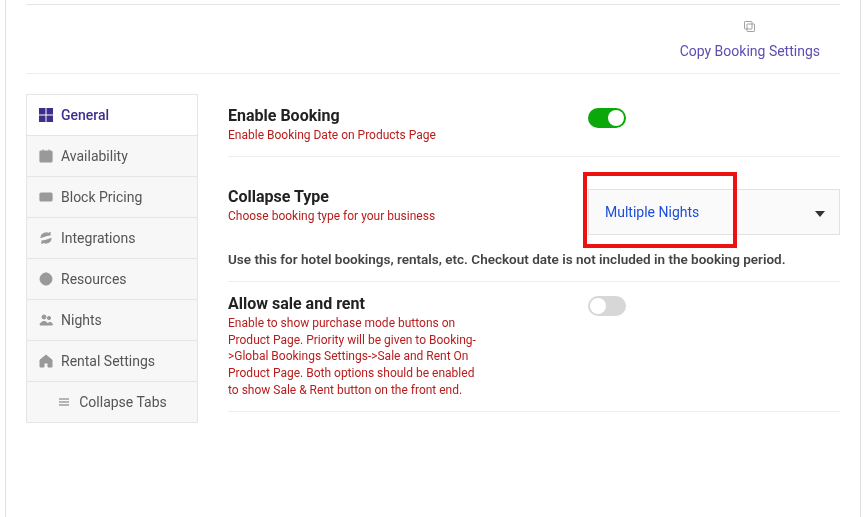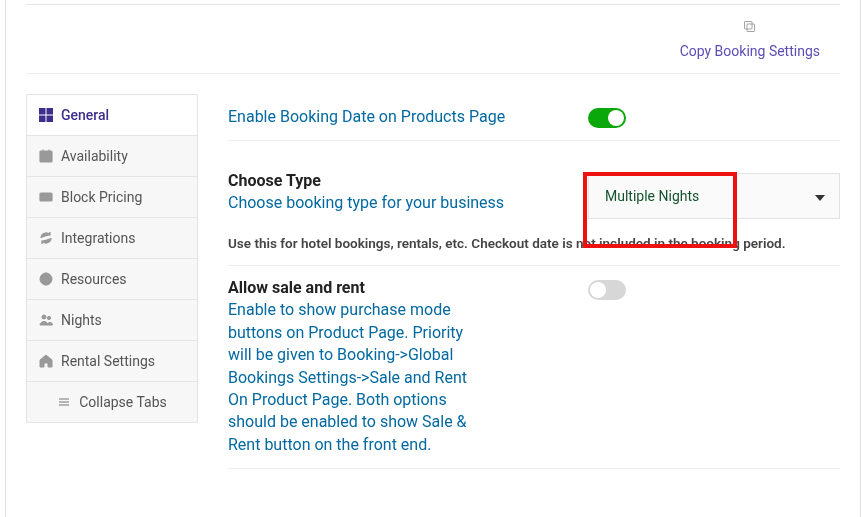--- a/index.html
+++ b/index.html
@@ -89,22 +89,22 @@
     flex: 0 0 360px;
     max-width: 360px;
   }
   .setting-title {
     font-size: 16px;
     font-weight: 700;
     color: #222;
     margin-bottom: 2px;
   }
   .setting-desc {
-    font-size: 16px;
-    color: #0369a1;
+    font-size: 12px;
+    color: #b91c1c;
     line-height: 1.4;
   }
   .setting-control {
     flex: 1;
     display: flex;
     align-items: center;
     padding-top: 2px;
   }
   .toggle {
     width: 38px; height: 20px; border-radius: 10px; position: relative; cursor: pointer;
@@ -120,21 +120,21 @@
   .select-wrap {
     position: relative;
     flex: 1;
   }
   .select-box {
     width: 100%;
     border: 1px solid #e2e2e2;
     background: #fafafa;
     padding: 14px 40px 14px 16px;
     font-size: 14px;
-    color: #14532d;
+    color: #1d4ed8;
     cursor: pointer;
     position: relative;
   }
   .select-caret {
     position: absolute;
     right: 14px; top: 50%; transform: translateY(-50%);
   }
   .select-caret svg { width: 10px; height: 6px; fill: #333; }
   .highlight-box {
     position: absolute;
@@ -261,30 +261,31 @@
         </span>
         <span>Collapse Tabs</span>
       </div>
 
     </div>
 
     <div class="main">
 
       <div class="setting">
         <div class="setting-left">
+          <div class="setting-title">Enable Booking</div>
           <div class="setting-desc">Enable Booking Date on Products Page</div>
         </div>
         <div class="setting-control">
           <div class="toggle on"></div>
         </div>
       </div>
 
       <div class="setting noborder setting-row-booking">
         <div class="setting-left">
-          <div class="setting-title">Choose Type</div>
+          <div class="setting-title">Collapse Type</div>
           <div class="setting-desc">Choose booking type for your business</div>
         </div>
         <div class="setting-control">
           <div class="select-wrap">
             <div class="select-box">
               <span>Multiple Nights</span>
               <span class="select-caret">
                 <svg viewBox="0 0 10 6">
                     <path d="M0 0l5 6 5-6z"></path>
                   </svg>

